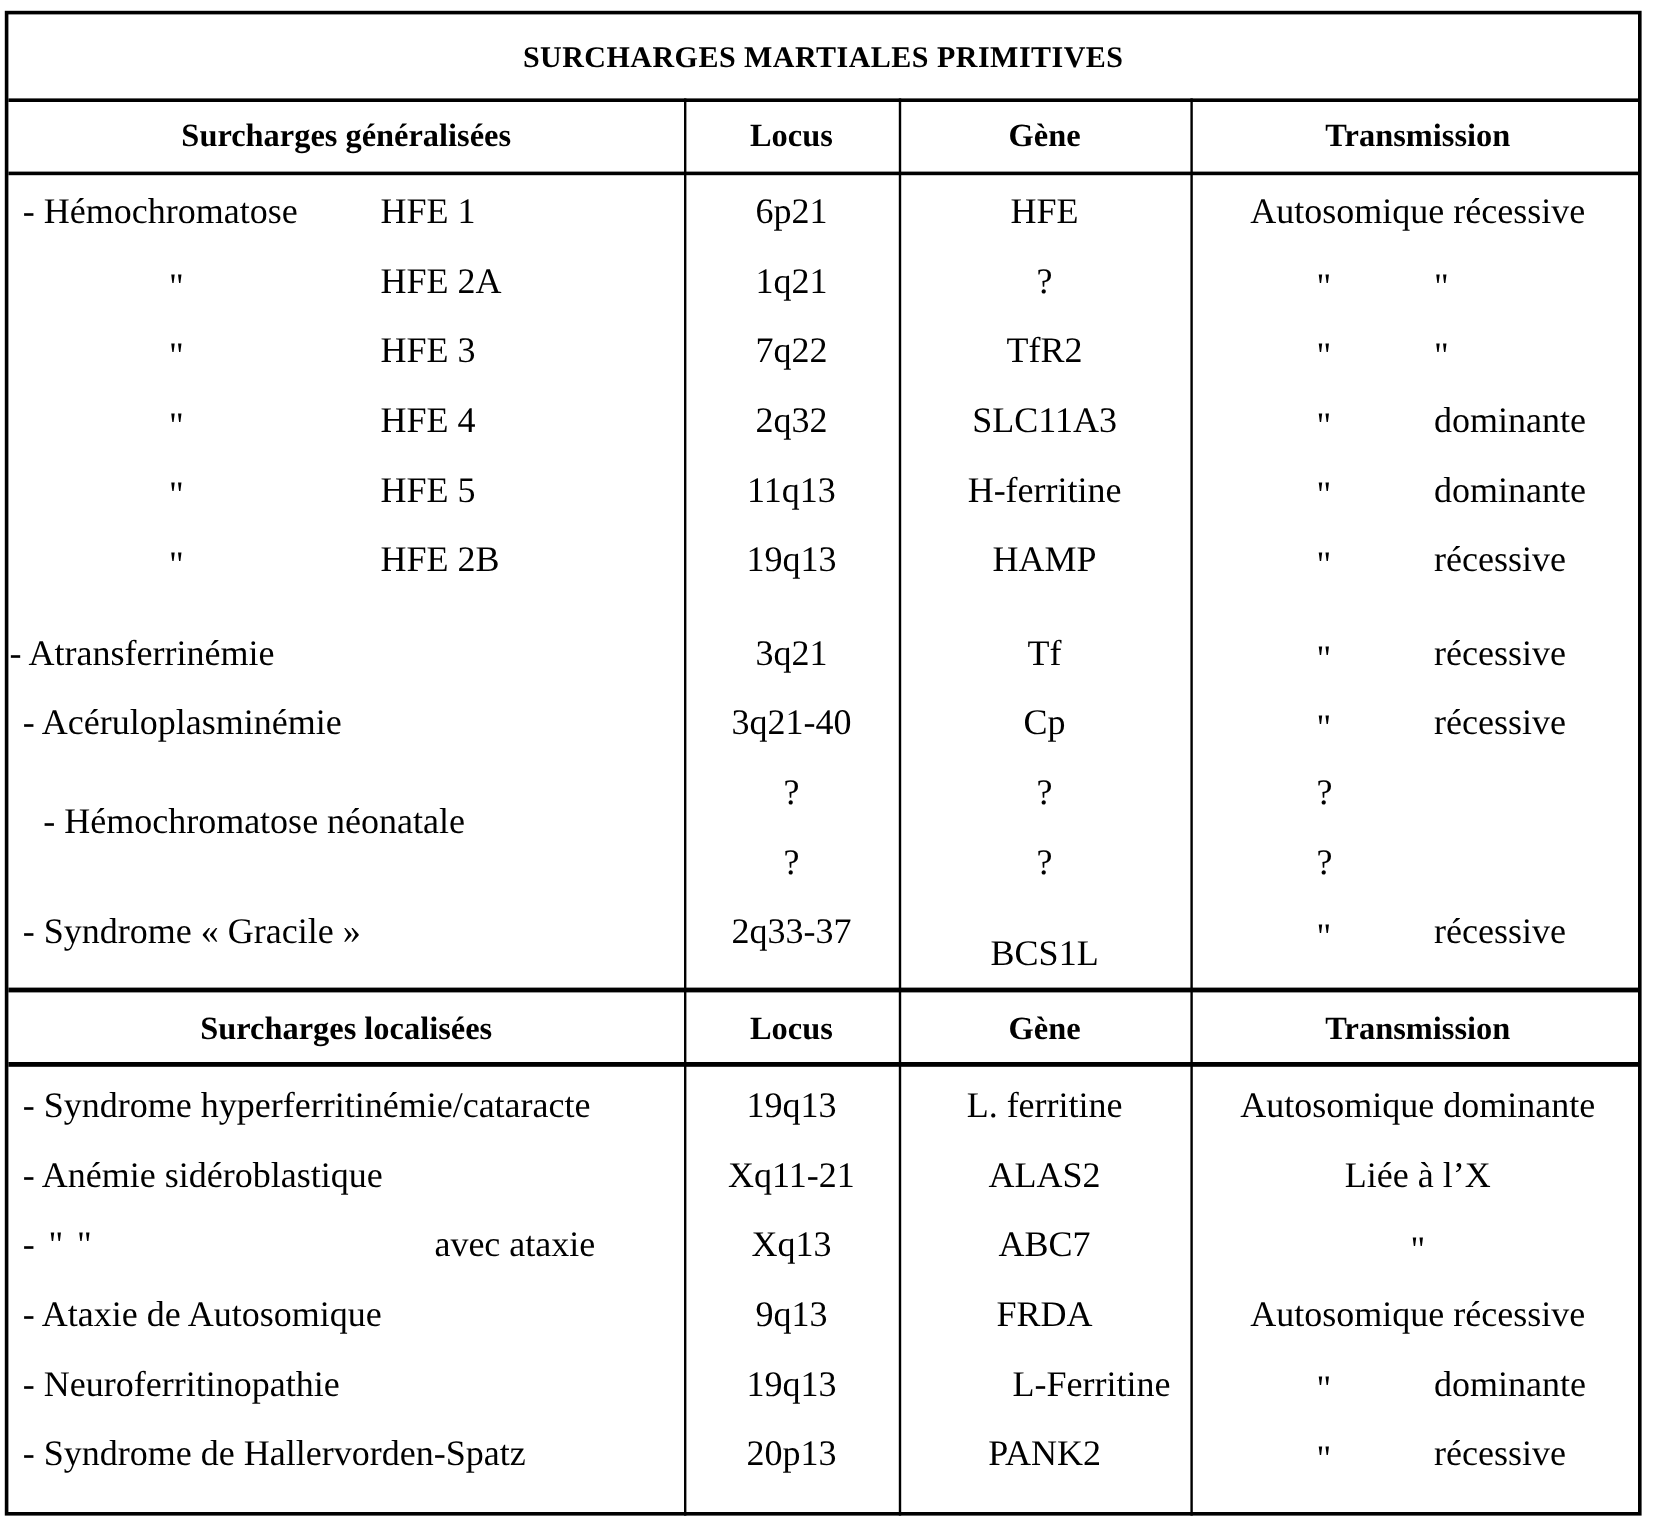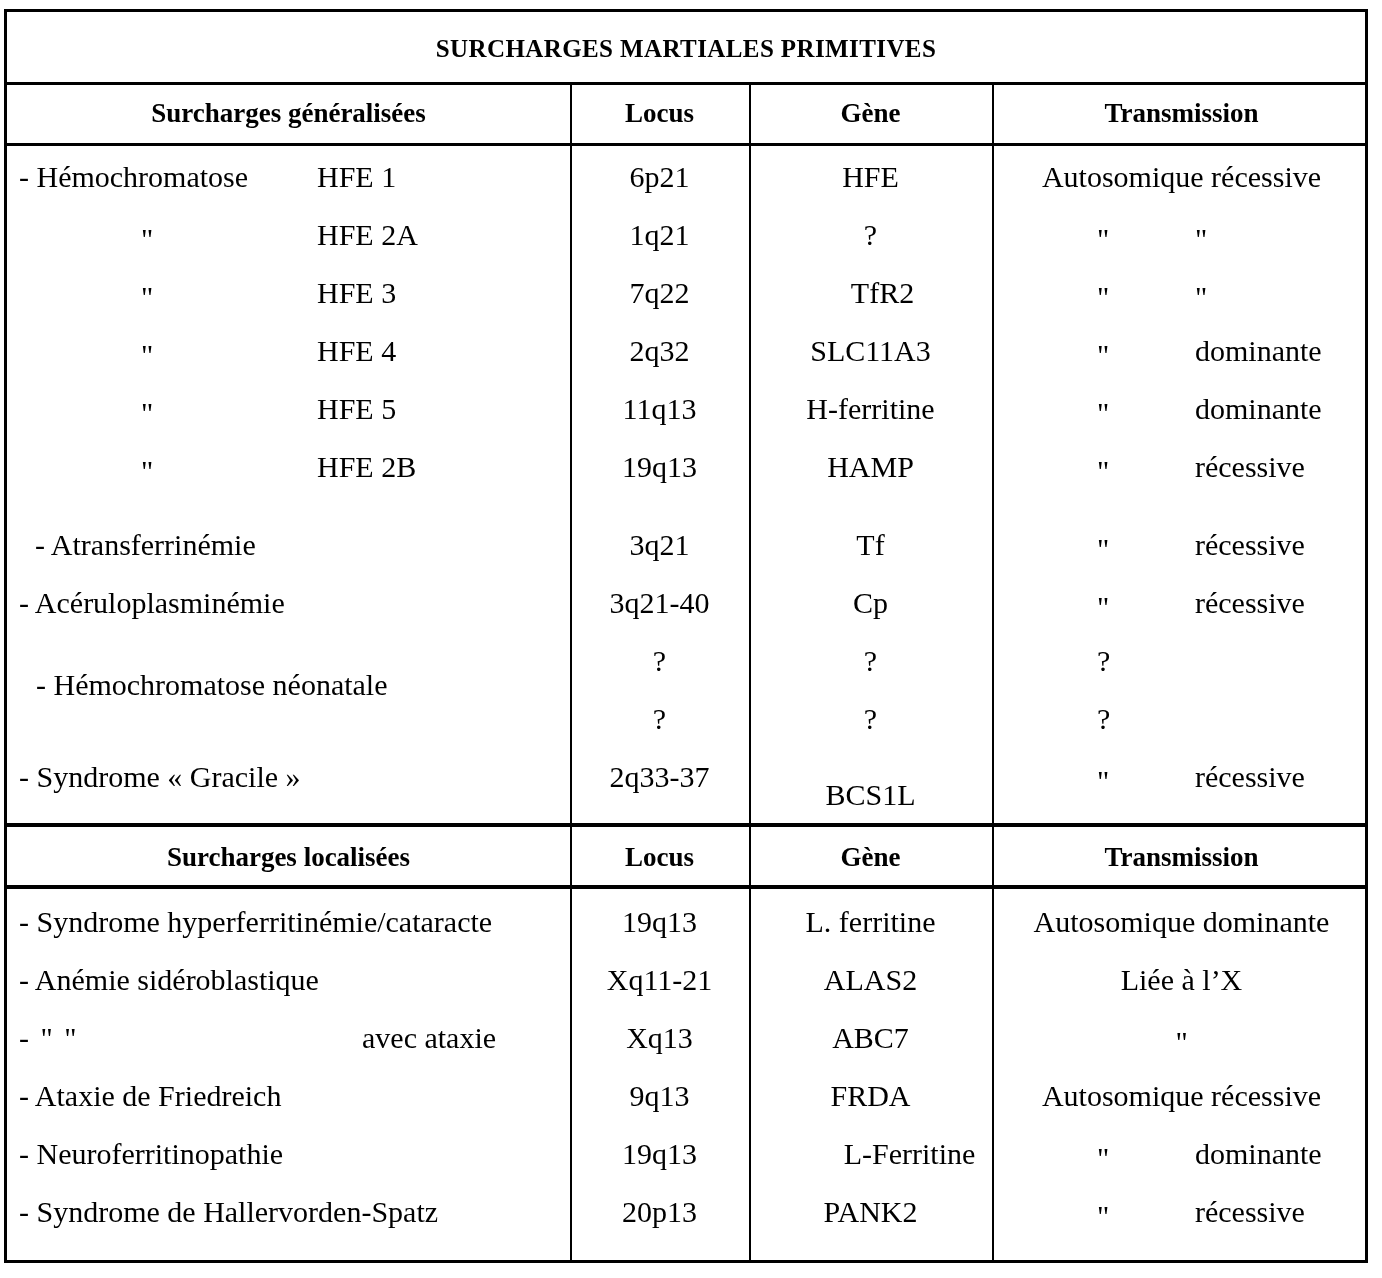--- a/index.html
+++ b/index.html
@@ -133,21 +133,21 @@
     <span class="cell ditto center" style="left:80px;  top:212px; width:120px;">"</span>
     <span class="cell d" style="left:310px; top:208px;">HFE 2A</span>
     <span class="cell d center" style="left:563px; top:208px; width:179px;">1q21</span>
     <span class="cell d center" style="left:742px; top:208px; width:243px;">?</span>
     <span class="cell ditto" style="left:1090px; top:212px;">"</span>
     <span class="cell ditto" style="left:1188px; top:212px;">"</span>
 
     <span class="cell ditto center" style="left:80px;  top:270px; width:120px;">"</span>
     <span class="cell d" style="left:310px; top:266px;">HFE 3</span>
     <span class="cell d center" style="left:563px; top:266px; width:179px;">7q22</span>
-    <span class="cell d center" style="left:742px; top:266px; width:243px;margin-left:12px;">TfR2</span>
+    <span class="cell d center" style="left:742px; top:266px; width:243px;">TfR2</span>
     <span class="cell ditto" style="left:1090px; top:270px;">"</span>
     <span class="cell ditto" style="left:1188px; top:270px;">"</span>
 
     <span class="cell ditto center" style="left:80px;  top:328px; width:120px;">"</span>
     <span class="cell d" style="left:310px; top:324px;">HFE 4</span>
     <span class="cell d center" style="left:563px; top:324px; width:179px;">2q32</span>
     <span class="cell d center" style="left:742px; top:324px; width:243px;">SLC11A3</span>
     <span class="cell ditto" style="left:1090px; top:328px;">"</span>
     <span class="cell d" style="left:1188px; top:324px;">dominante</span>
 
@@ -158,21 +158,21 @@
     <span class="cell ditto" style="left:1090px; top:386px;">"</span>
     <span class="cell d" style="left:1188px; top:382px;">dominante</span>
 
     <span class="cell ditto center" style="left:80px;  top:444px; width:120px;">"</span>
     <span class="cell d" style="left:310px; top:440px;">HFE 2B</span>
     <span class="cell d center" style="left:563px; top:440px; width:179px;">19q13</span>
     <span class="cell d center" style="left:742px; top:440px; width:243px;">HAMP</span>
     <span class="cell ditto" style="left:1090px; top:444px;">"</span>
     <span class="cell d" style="left:1188px; top:440px;">récessive</span>
 
-    <span class="cell d" style="left:28px;  top:518px;">- Atransferrinémie</span>
+    <span class="cell d" style="left:1px;  top:518px;">- Atransferrinémie</span>
     <span class="cell d center" style="left:563px; top:518px; width:179px;">3q21</span>
     <span class="cell d center" style="left:742px; top:518px; width:243px;">Tf</span>
     <span class="cell ditto" style="left:1090px; top:522px;">"</span>
     <span class="cell d" style="left:1188px; top:518px;">récessive</span>
 
     <span class="cell d" style="left:12px;  top:576px;">- Acéruloplasminémie</span>
     <span class="cell d center" style="left:563px; top:576px; width:179px;">3q21-40</span>
     <span class="cell d center" style="left:742px; top:576px; width:243px;">Cp</span>
     <span class="cell ditto" style="left:1090px; top:580px;">"</span>
     <span class="cell d" style="left:1188px; top:576px;">récessive</span>
@@ -208,21 +208,21 @@
     <span class="cell d center" style="left:563px; top:953px; width:179px;">Xq11-21</span>
     <span class="cell d center" style="left:742px; top:953px; width:243px;">ALAS2</span>
     <span class="cell d center" style="left:985px; top:953px; width:379px;">Liée à l’X</span>
 
     <span class="cell d" style="left:12px;  top:1011px; letter-spacing:2px;">-          "           "</span>
     <span class="cell d" style="left:355px; top:1011px;">avec ataxie</span>
     <span class="cell d center" style="left:563px; top:1011px; width:179px;">Xq13</span>
     <span class="cell d center" style="left:742px; top:1011px; width:243px;">ABC7</span>
     <span class="cell ditto center" style="left:985px; top:1015px; width:379px;">"</span>
 
-    <span class="cell d" style="left:12px;  top:1069px;">- Ataxie de Friedreich</span>
+    <span class="cell d" style="left:12px;  top:1069px;">- Ataxie de Autosomique</span>
     <span class="cell d center" style="left:563px; top:1069px; width:179px;">9q13</span>
     <span class="cell d center" style="left:742px; top:1069px; width:243px;">FRDA</span>
     <span class="cell d center" style="left:985px; top:1069px; width:379px;">Autosomique récessive</span>
 
     <span class="cell d" style="left:12px;  top:1127px;">- Neuroferritinopathie</span>
     <span class="cell d center" style="left:563px; top:1127px; width:179px;">19q13</span>
     <span class="cell d center" style="left:742px; top:1127px; width:243px;margin-left:39px;">L-Ferritine</span>
     <span class="cell ditto" style="left:1090px; top:1131px;">"</span>
     <span class="cell d" style="left:1188px; top:1127px;">dominante</span>
 

